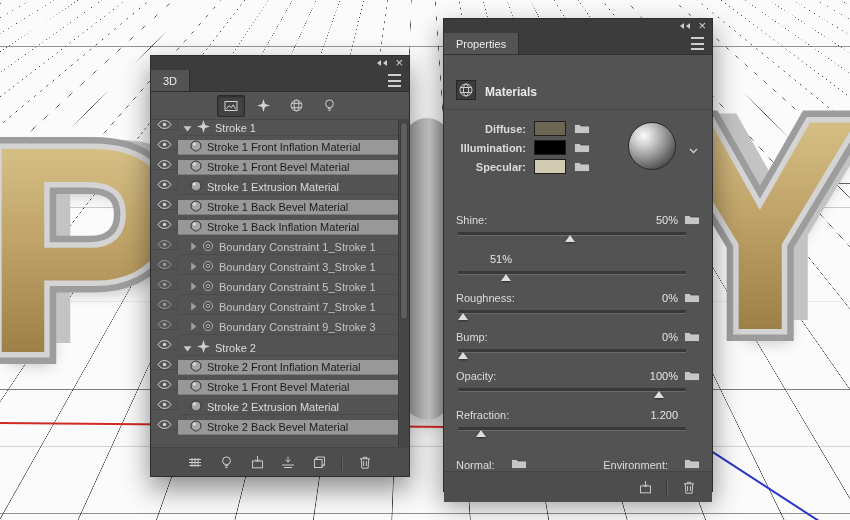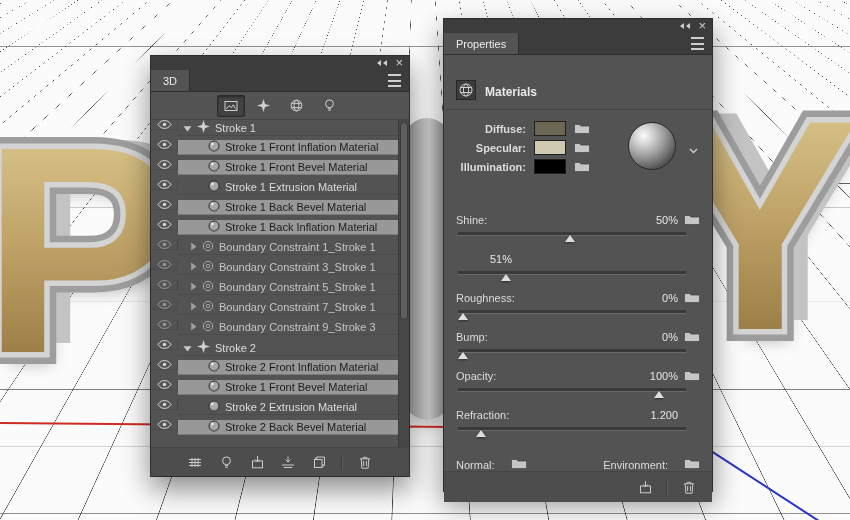--- a/index.html
+++ b/index.html
@@ -51,21 +51,21 @@
   
   .p3d-body{flex:1;display:flex;flex-direction:column;min-height:0;}
   .filter-row{height:27px;display:flex;align-items:center;justify-content:center;gap:5px;border-bottom:1px solid #474747;flex:none;}
   .filter-btn{width:26px;height:20px;display:flex;align-items:center;justify-content:center;border-radius:2px;border:1px solid transparent;}
   .filter-btn.active{background:#424242;border-color:#2b2b2b;box-shadow:inset 0 1px 2px rgba(0,0,0,.4);}
   .list{flex:1;position:relative;min-height:0;overflow:hidden;}
   .rows{position:absolute;inset:0 10px 0 0;display:flex;flex-direction:column;}
   .row{height:20px;flex:none;display:flex;align-items:flex-start;font-size:11px;color:#dcdcdc;}
   .eye-cell{width:26px;flex:none;display:flex;align-items:center;justify-content:center;border-right:1px solid #494949;border-bottom:1px solid rgba(0,0,0,.10);}
   .content{flex:1;display:flex;align-items:center;gap:5px;border-bottom:1px solid rgba(0,0,0,.10);padding-left:5px;}
-  .row.material .content{padding-left:30px;}
+  .row.material .content{padding-left:12px;}
   .row.constraint .content{padding-left:12px;color:#c6c6c6;}
   .row.selected .content{background:#989898;color:#1b1b1b;border-bottom:1px solid #7b7b7b;}
   .rlabel{white-space:nowrap;overflow:hidden;}
   .scrollbar{position:absolute;right:0;top:0;bottom:0;width:10px;background:#474747;border-left:1px solid #3a3a3a;}
   .thumb-v{position:absolute;left:1px;right:1px;top:2px;height:60%;background:#5e5e5e;border:1px solid #393939;border-radius:4px;}
   .p3d-toolbar{height:28px;flex:none;border-top:1px solid #454545;background:#4d4d4d;display:flex;align-items:center;justify-content:center;gap:13px;}
   .tool-btn{display:flex;align-items:center;justify-content:center;width:18px;height:18px;}
   .vdiv{width:1px;height:15px;background:#3b3b3b;border-right:1px solid #616161;}
 
   
@@ -500,31 +500,31 @@
           <div class="crow">
     <span class="clabel">Diffuse:</span>
     <span class="swatch" style="background:#6b6753"></span>
     <span class="cfolder">
               <span><svg width="16" height="11" viewBox="0 0 16 11">
                   <path d="M.5 10.5V1.5h5l1.4 1.6h8.6v7.4Z" fill="#c6c6c6" stroke="#383838" stroke-width=".6"></path>
                 </svg></span>
             </span>
   </div>
           <div class="crow">
-    <span class="clabel">Specular:</span>
-    <span class="swatch" style="background:#d0cab0"></span>
+    <span class="clabel">Illumination:</span>
+    <span class="swatch" style="background:#000000"></span>
     <span class="cfolder">
               <span><svg width="16" height="11" viewBox="0 0 16 11">
                   <path d="M.5 10.5V1.5h5l1.4 1.6h8.6v7.4Z" fill="#c6c6c6" stroke="#383838" stroke-width=".6"></path>
                 </svg></span>
             </span>
   </div>
           <div class="crow">
-    <span class="clabel">Illumination:</span>
-    <span class="swatch" style="background:#000000"></span>
+    <span class="clabel">Specular:</span>
+    <span class="swatch" style="background:#d0cab0"></span>
     <span class="cfolder">
               <span><svg width="16" height="11" viewBox="0 0 16 11">
                   <path d="M.5 10.5V1.5h5l1.4 1.6h8.6v7.4Z" fill="#c6c6c6" stroke="#383838" stroke-width=".6"></path>
                 </svg></span>
             </span>
   </div>
         </div>
       <div class="sphere"></div>
       <span class="sphere-chev"><svg width="9" height="6" viewBox="0 0 9 6">
             <path d="M1 1l3.5 3.4L8 1" fill="none" stroke="#cfcfcf" stroke-width="1.4"></path>

